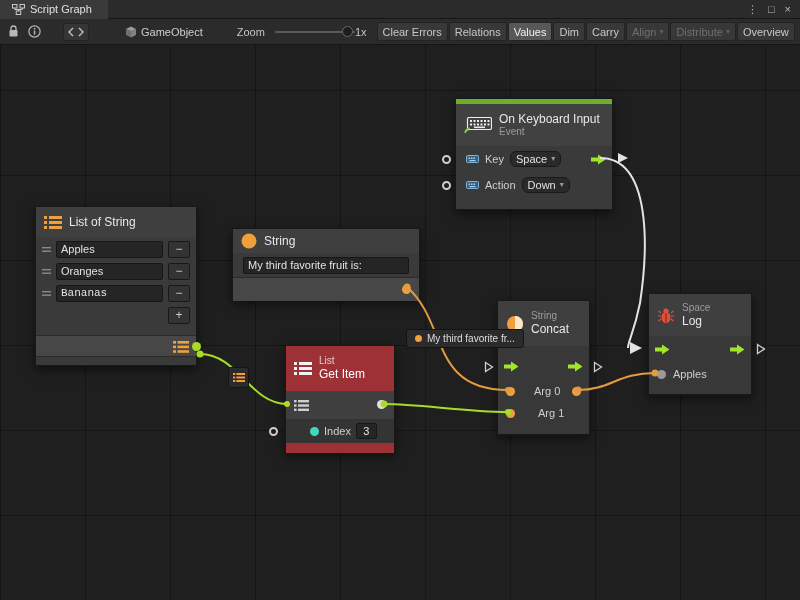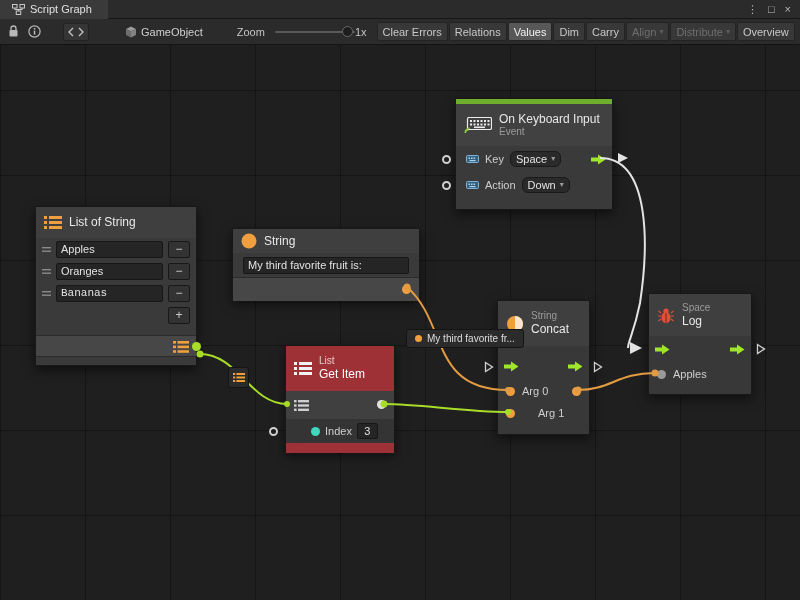--- a/index.html
+++ b/index.html
@@ -295,21 +295,21 @@
             <rect y="0" width="2.6" height="2.4"></rect>
             <rect x="4" y="0" width="11" height="2.4"></rect>
             <rect y="4.3" width="2.6" height="2.4"></rect>
             <rect x="4" y="4.3" width="11" height="2.4"></rect>
             <rect y="8.6" width="2.6" height="2.4"></rect>
             <rect x="4" y="8.6" width="11" height="2.4"></rect>
           </g>
         </svg>
       <span class="dot" style="right:8px;top:9px;background:#e0e0e0;"></span>
     </div>
-    <div class="nrow" style="height:24px;background:#343434;padding-left:12px;gap:5px;margin-left:13px;">
+    <div class="nrow" style="height:24px;background:#343434;padding-left:24px;gap:5px;">
       <span class="idot" style="background:#3fd8bc;"></span>
       <span>Index</span>
       <div class="field" style="width:21px;height:16px;justify-content:center;">3</div>
     </div>
     <div style="height:10px;background:#9e3136;"></div>
     <span class="ring" style="left:-17px;top:81px;"></span>
   </div>
 
   <div class="node" style="left:497px;top:255px;width:93px;height:135px;background:#383838;">
     <div class="nhead" style="height:45px;background:#3f3f3f;">
@@ -317,21 +317,21 @@
           <circle cx="9" cy="9" r="8" fill="#ef9f3e"></circle>
           <path d="M9 1 a8 8 0 0 1 0 16 Z" fill="#f9e7cd"></path>
         </svg>
       <div>
         <div class="nsub">String</div>
         <div class="ntitle">Concat</div>
       </div>
     </div>
     <div style="height:8px;"></div>
     <div class="nrow" style="height:26px;"></div>
-    <div class="nrow" style="height:22px;padding-left:24px;">
+    <div class="nrow" style="height:22px;padding-left:36px;">
       <span>Arg 0</span>
     </div>
     <div class="nrow" style="height:22px;padding-left:40px;">
       <span>Arg 1</span>
     </div>
     <svg class="abs" style="left:6px;top:60px;" width="15" height="11" viewBox="0 0 15 11">
         <path d="M0 3.5 H7 V0.5 L14.5 5.5 L7 10.5 V7.5 H0 Z" fill="#9fe62b"></path>
       </svg>
     <svg class="abs" style="right:6px;top:60px;" width="15" height="11" viewBox="0 0 15 11">
         <path d="M0 3.5 H7 V0.5 L14.5 5.5 L7 10.5 V7.5 H0 Z" fill="#9fe62b"></path>

